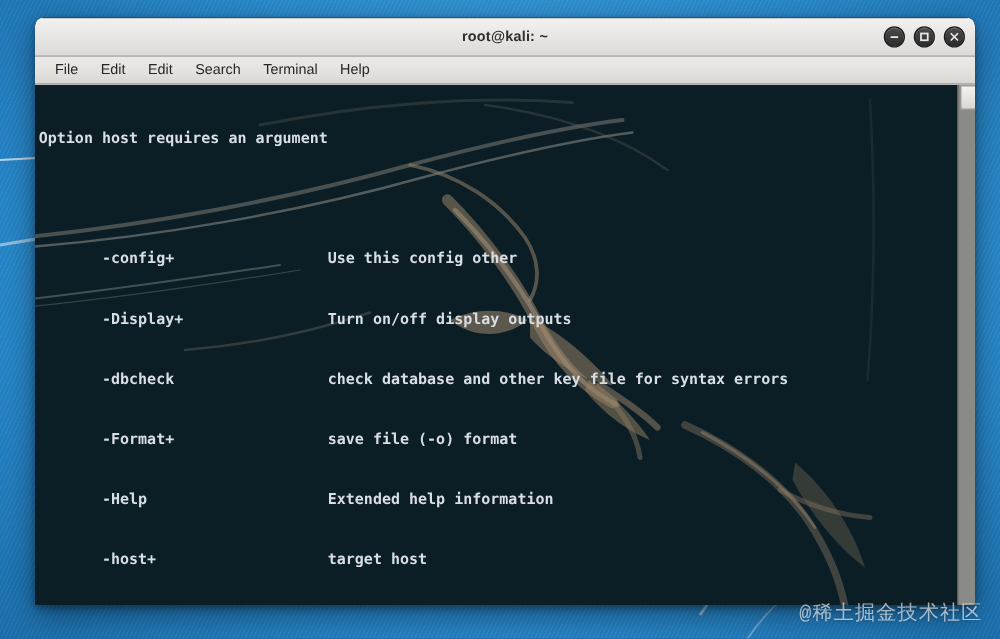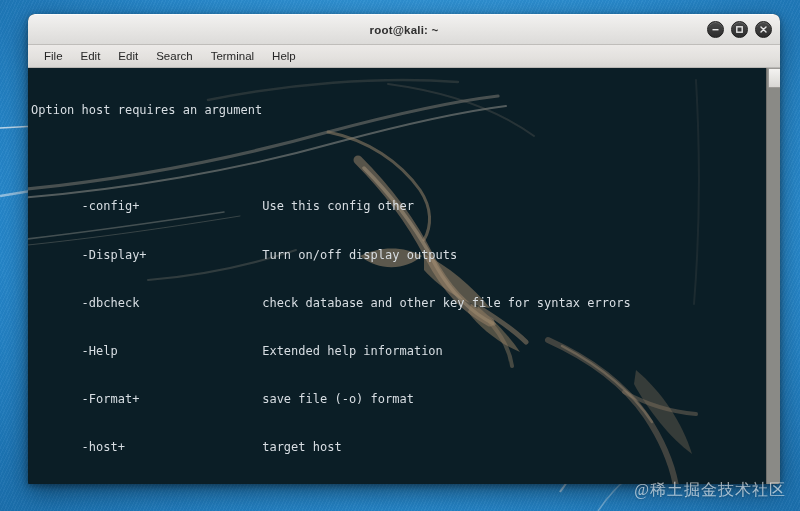--- a/index.html
+++ b/index.html
@@ -116,20 +116,21 @@
     user-select: none;
     white-space: nowrap;
   }
 
   
   #terminal-wrap {
     position: relative;
     height: calc(470px - 29px - 22px - 1px - 1px);
     display: flex;
     background: #0b1e26;
+    font-weight: bold;
   }
   #terminal {
     position: relative;
     flex: 1 1 auto;
     overflow: hidden;
     background: #0b1e26;
   }
   
   #dragon {
     position: absolute;
@@ -171,21 +172,21 @@
     background: linear-gradient(to bottom, #f4f3f1, #d9d7d4);
     border: 1px solid #9b9996;
     border-radius: 1px;
   }
 
   
   #watermark {
     position: absolute;
     right: 14px;
     bottom: 10px;
-    font-family: Liberation Serif, serif;
+    font-family: Liberation Mono, monospace;
     font-size: 16px;
     color: rgba(255,255,255,0.62);
     letter-spacing: 1px;
     user-select: none;
     text-shadow: 0 1px 2px rgba(0,0,0,0.18);
   }
 </style>
 </head>
 <body>
 
@@ -272,22 +273,22 @@
             <path d="M608,330 C634,352 654,382 664,414 C642,398 620,370 606,344 Z" fill="#9e8466"></path>
           </g>
         </svg>
 
         <div id="terminal-text">
           <div class="trow">Option host requires an argument</div>
           <div class="blank"></div>
           <div class="trow">       -config+                 Use this config other</div>
           <div class="trow">       -Display+                Turn on/off display outputs</div>
           <div class="trow">       -dbcheck                 check database and other key file for syntax errors</div>
+          <div class="trow">       -Format+                 save file (-o) format</div>
           <div class="trow">       -Help                    Extended help information</div>
-          <div class="trow">       -Format+                 save file (-o) format</div>
           <div class="trow">       -host+                   target host</div>
           
           
           
           
           
           
           
           
           

